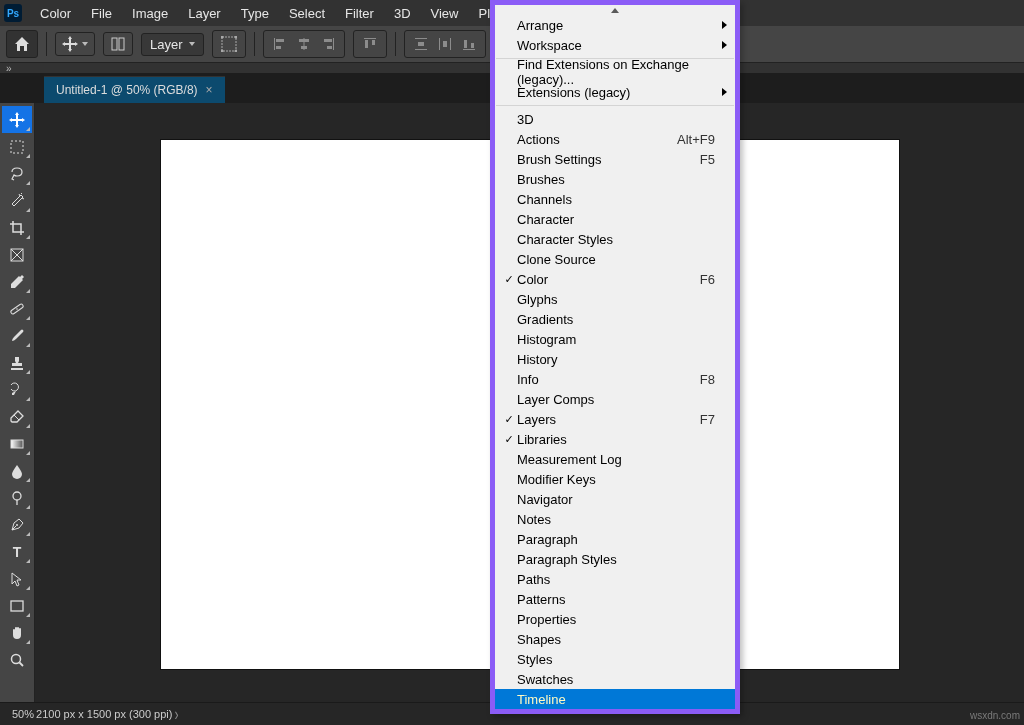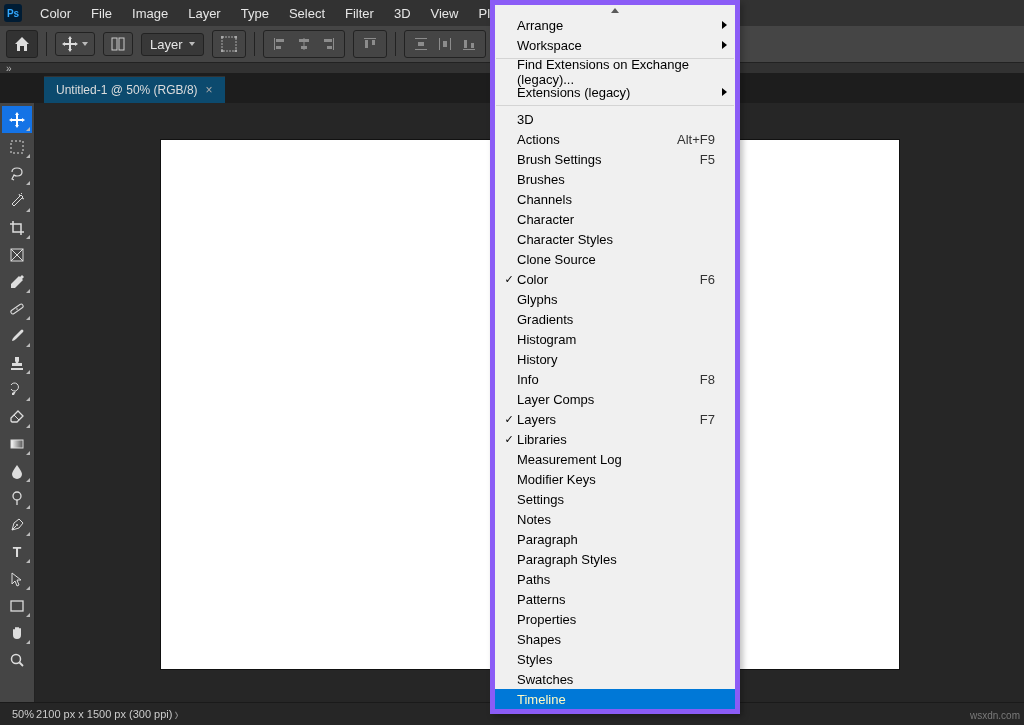--- a/index.html
+++ b/index.html
@@ -440,21 +440,21 @@
       <div class="dd-item">
         <span class="check-col"></span>
         <span class="label">Measurement Log</span>
       </div>
       <div class="dd-item">
         <span class="check-col"></span>
         <span class="label">Modifier Keys</span>
       </div>
       <div class="dd-item">
         <span class="check-col"></span>
-        <span class="label">Settings</span>
+        <span class="label">Navigator</span>
       </div>
       <div class="dd-item">
         <span class="check-col"></span>
         <span class="label">Notes</span>
       </div>
       <div class="dd-item">
         <span class="check-col"></span>
         <span class="label">Paragraph</span>
       </div>
       <div class="dd-item">

